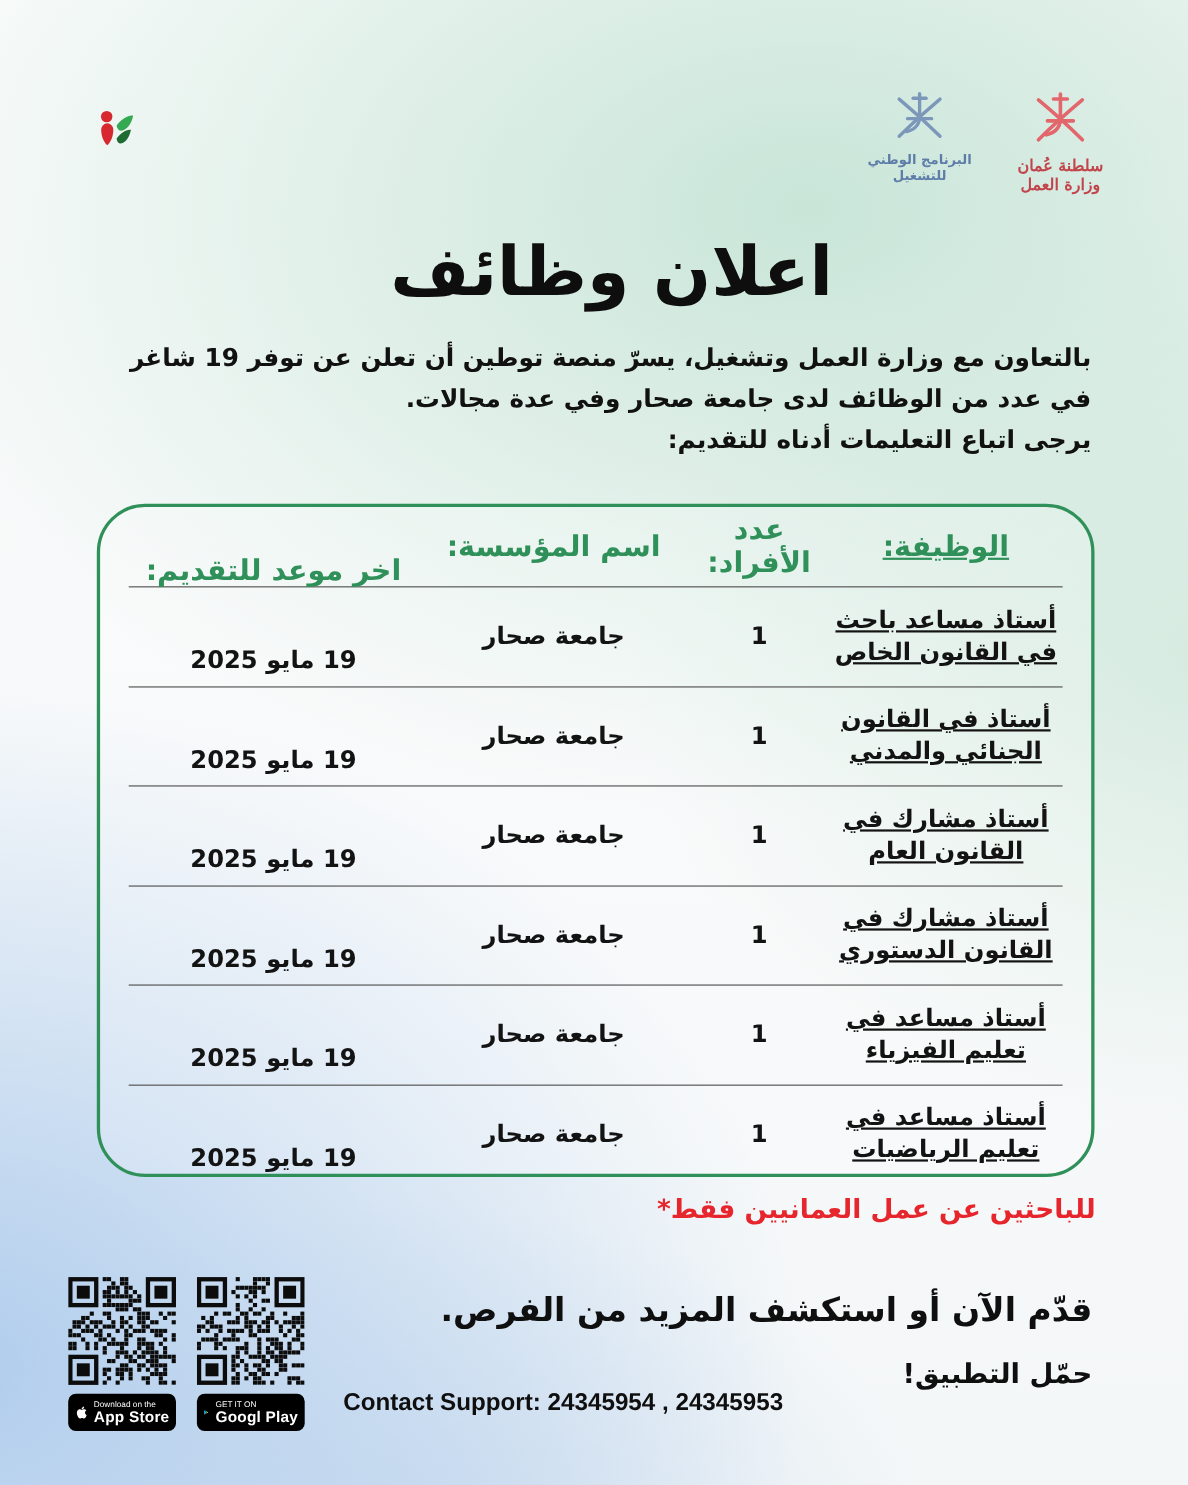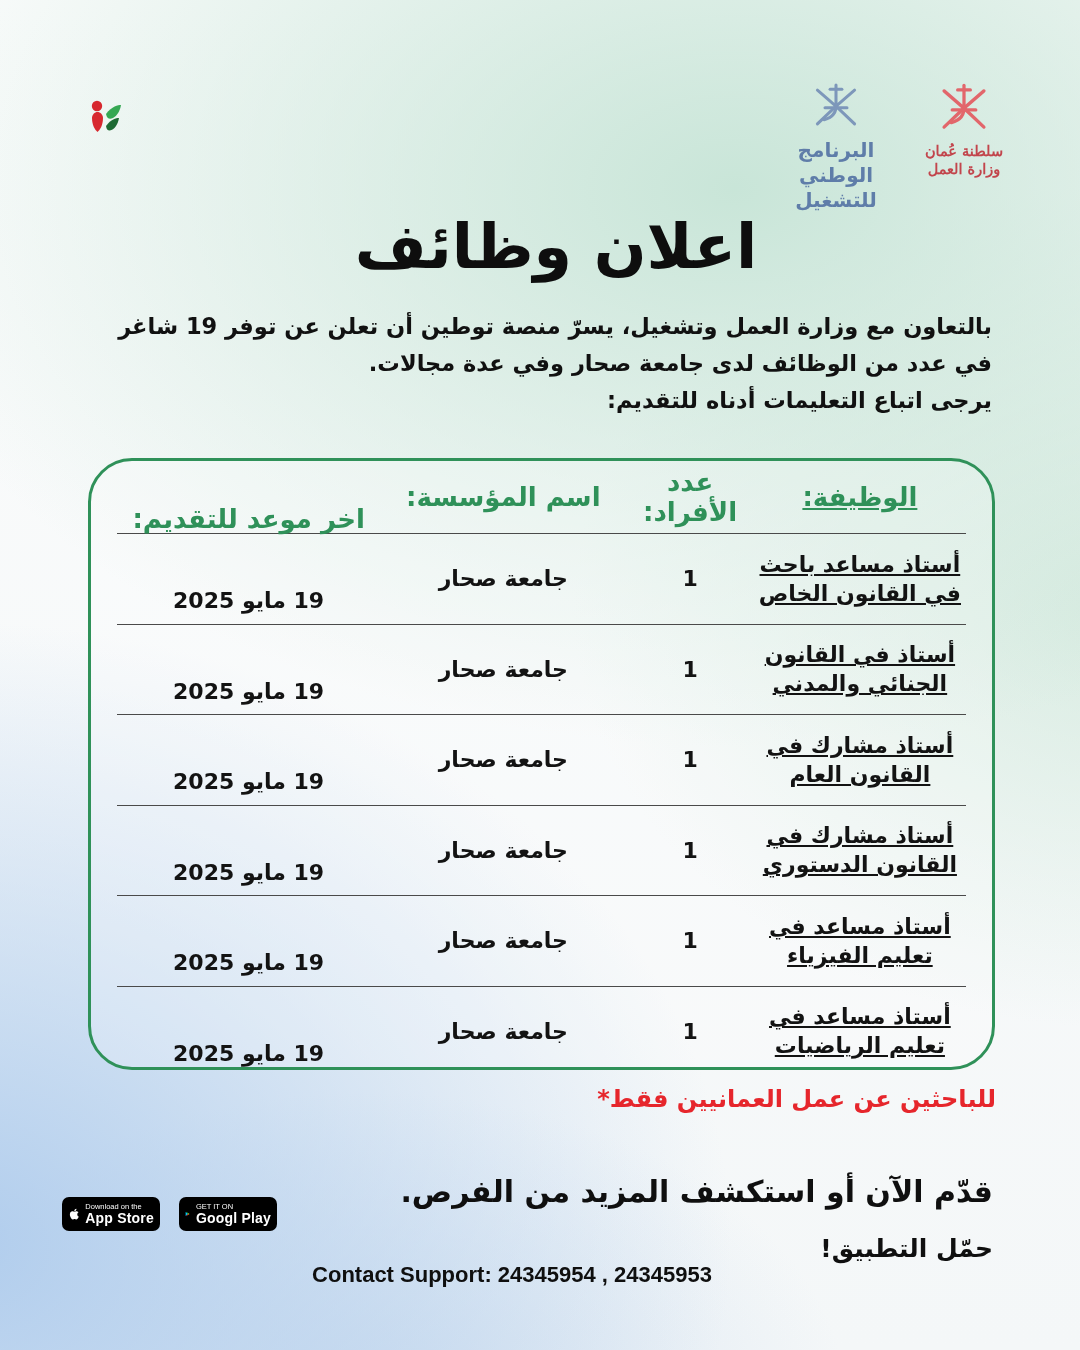--- a/index.html
+++ b/index.html
@@ -16,21 +16,21 @@
       radial-gradient(800px 520px at 34% 104%, rgba(200,218,238,.75) 0%, rgba(200,218,238,0) 60%),
       linear-gradient(180deg,#fbfcfc 0%,#f4f7f8 100%);
   }
   
   .tawteen{position:absolute;left:88px;top:96px;display:flex;align-items:center;direction:rtl;gap:9px;}
   .tawteen .word{font-size:40px;font-weight:bold;color:#161616;letter-spacing:-1px;}
   .gov-logos{position:absolute;right:60px;top:80px;display:flex;gap:16px;align-items:flex-start;}
   .gov-logo{width:112px;text-align:center;}
   .gov-logo .lines{font-weight:bold;line-height:1.25;}
   .nep{color:var(--nep-blue,#5f7da9);}
-  .nep .lines{font-size:20px;}
+  .nep .lines{font-size:12px;}
   .mol{color:var(--mol-red,#c2454c);}
   .mol .lines{font-size:14.5px;font-family:"DejaVu Serif", serif;}
   
   .title{position:absolute;top:194px;left:0;width:100%;text-align:center;direction:rtl;
          font-size:62px;font-weight:bold;color:#0e0e0e;}
   .intro{position:absolute;top:308px;right:88px;width:905px;direction:rtl;text-align:right;
          font-size:22.5px;font-weight:bold;line-height:37px;white-space:pre-line;color:#111;}
   
   .jobs-table{position:absolute;left:88px;top:458px;width:907px;height:612px;box-sizing:border-box;
               border:3px solid var(--green,#2f9159);border-radius:44px;
@@ -41,21 +41,21 @@
          border-top:1.5px solid #4a4a4a;font-weight:bold;font-size:22px;color:#131313;}
   .c-job{width:25%;text-align:center;line-height:29px;text-decoration:underline;}
   .c-count{width:15%;text-align:center;}
   .c-org{width:29%;text-align:center;}
   .c-deadline{width:31%;text-align:center;margin-top:44px;}
   
   .note{position:absolute;top:1085px;right:84px;direction:rtl;
         color:var(--note-red,#e6262c);font-weight:bold;font-size:24px;}
   
   .qr-group{position:absolute;left:62px;top:1161px;display:flex;gap:19px;}
-  .qr-col{width:98px;display:flex;flex-direction:row;align-items:center;}
+  .qr-col{width:98px;display:flex;flex-direction:column;align-items:center;}
   .qr-box{width:98px;height:98px;}
   .store-badge{margin-top:8px;width:98px;height:34px;box-sizing:border-box;background:#000;border-radius:7px;
                color:#fff;display:flex;align-items:center;justify-content:center;gap:6px;padding:0 6px;
                font-family:"Liberation Sans", sans-serif;}
   .badge-txt{display:flex;flex-direction:column;line-height:1.05;text-align:left;white-space:nowrap;}
   .badge-top{font-size:7.5px;}
   .badge-name{font-size:14px;font-weight:bold;letter-spacing:.2px;}
   .cta{position:absolute;top:1174px;right:87px;text-align:right;direction:rtl;color:#0f0f0f;}
   .cta-headline{font-size:30px;font-weight:bold;}
   .cta-subline{font-size:25px;font-weight:bold;margin-top:25px;}

